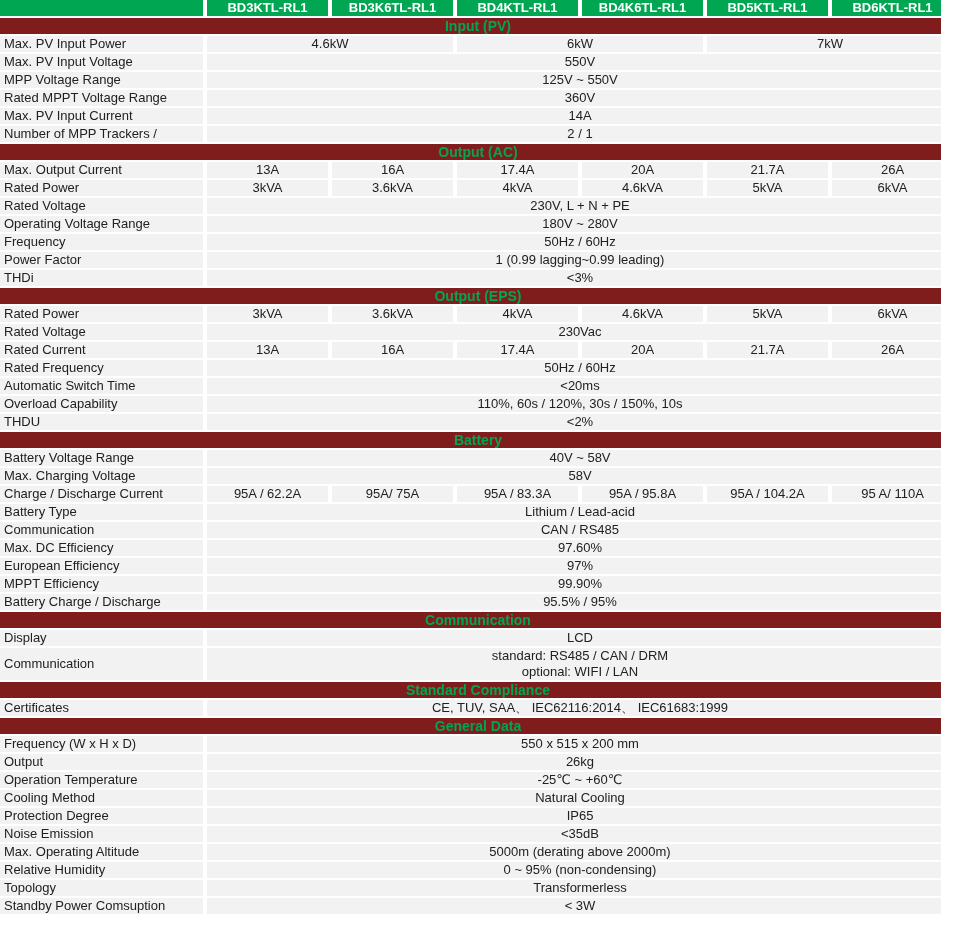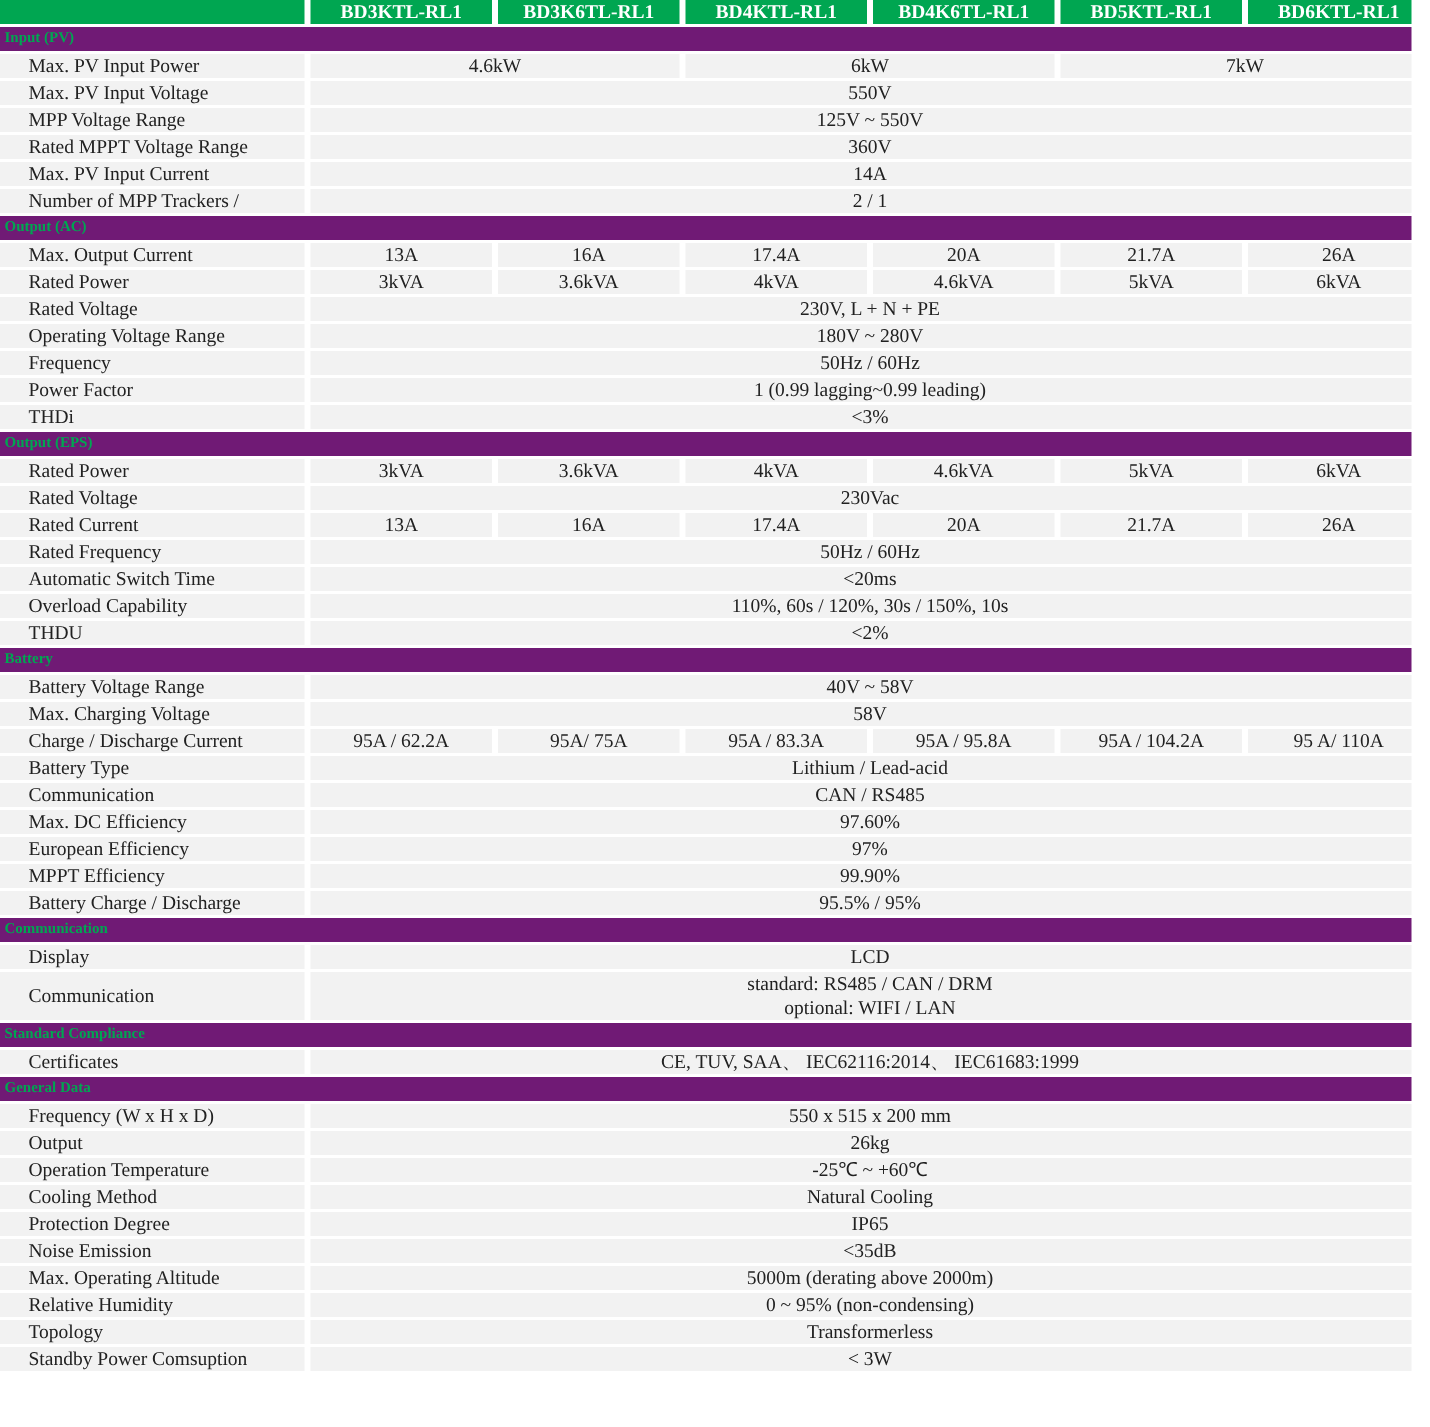--- a/index.html
+++ b/index.html
@@ -11,21 +11,20 @@
     width: 953px;
     height: 951px;
     font-family: "Liberation Sans", "DejaVu Sans", sans-serif;
     font-size: 13px;
     color: #212121;
   }
   .clip {
     width: 941px;
     height: 951px;
     overflow: hidden;
-    font-family: Liberation Serif, serif;
   }
   .tblwrap {
     margin: -2px -4px;
   }
   table.spec {
     border-collapse: separate;
     border-spacing: 4px 2px;
     table-layout: fixed;
     width: 961px;
   }
@@ -44,28 +43,29 @@
     background: var(--green, #00A651);
   }
   td.model {
     background: var(--green, #00A651);
     color: #ffffff;
     font-weight: bold;
     text-align: center;
     font-size: 13px;
   }
   td.section {
-    background: #701a75;
+    background: #7f1d1d;
     color: var(--green, #00A651);
     font-weight: bold;
     padding-left: 3px;
-    font-size: 10px;
+    font-size: 14px;
+    text-align: center;
   }
   td.label {
-    padding-left: 19px;
+    padding-left: 4px;
   }
   td.val {
     text-align: center;
   }
   td.tall {
     height: 32px;
   }
   td.tall .line {
     line-height: 16px;
   }

